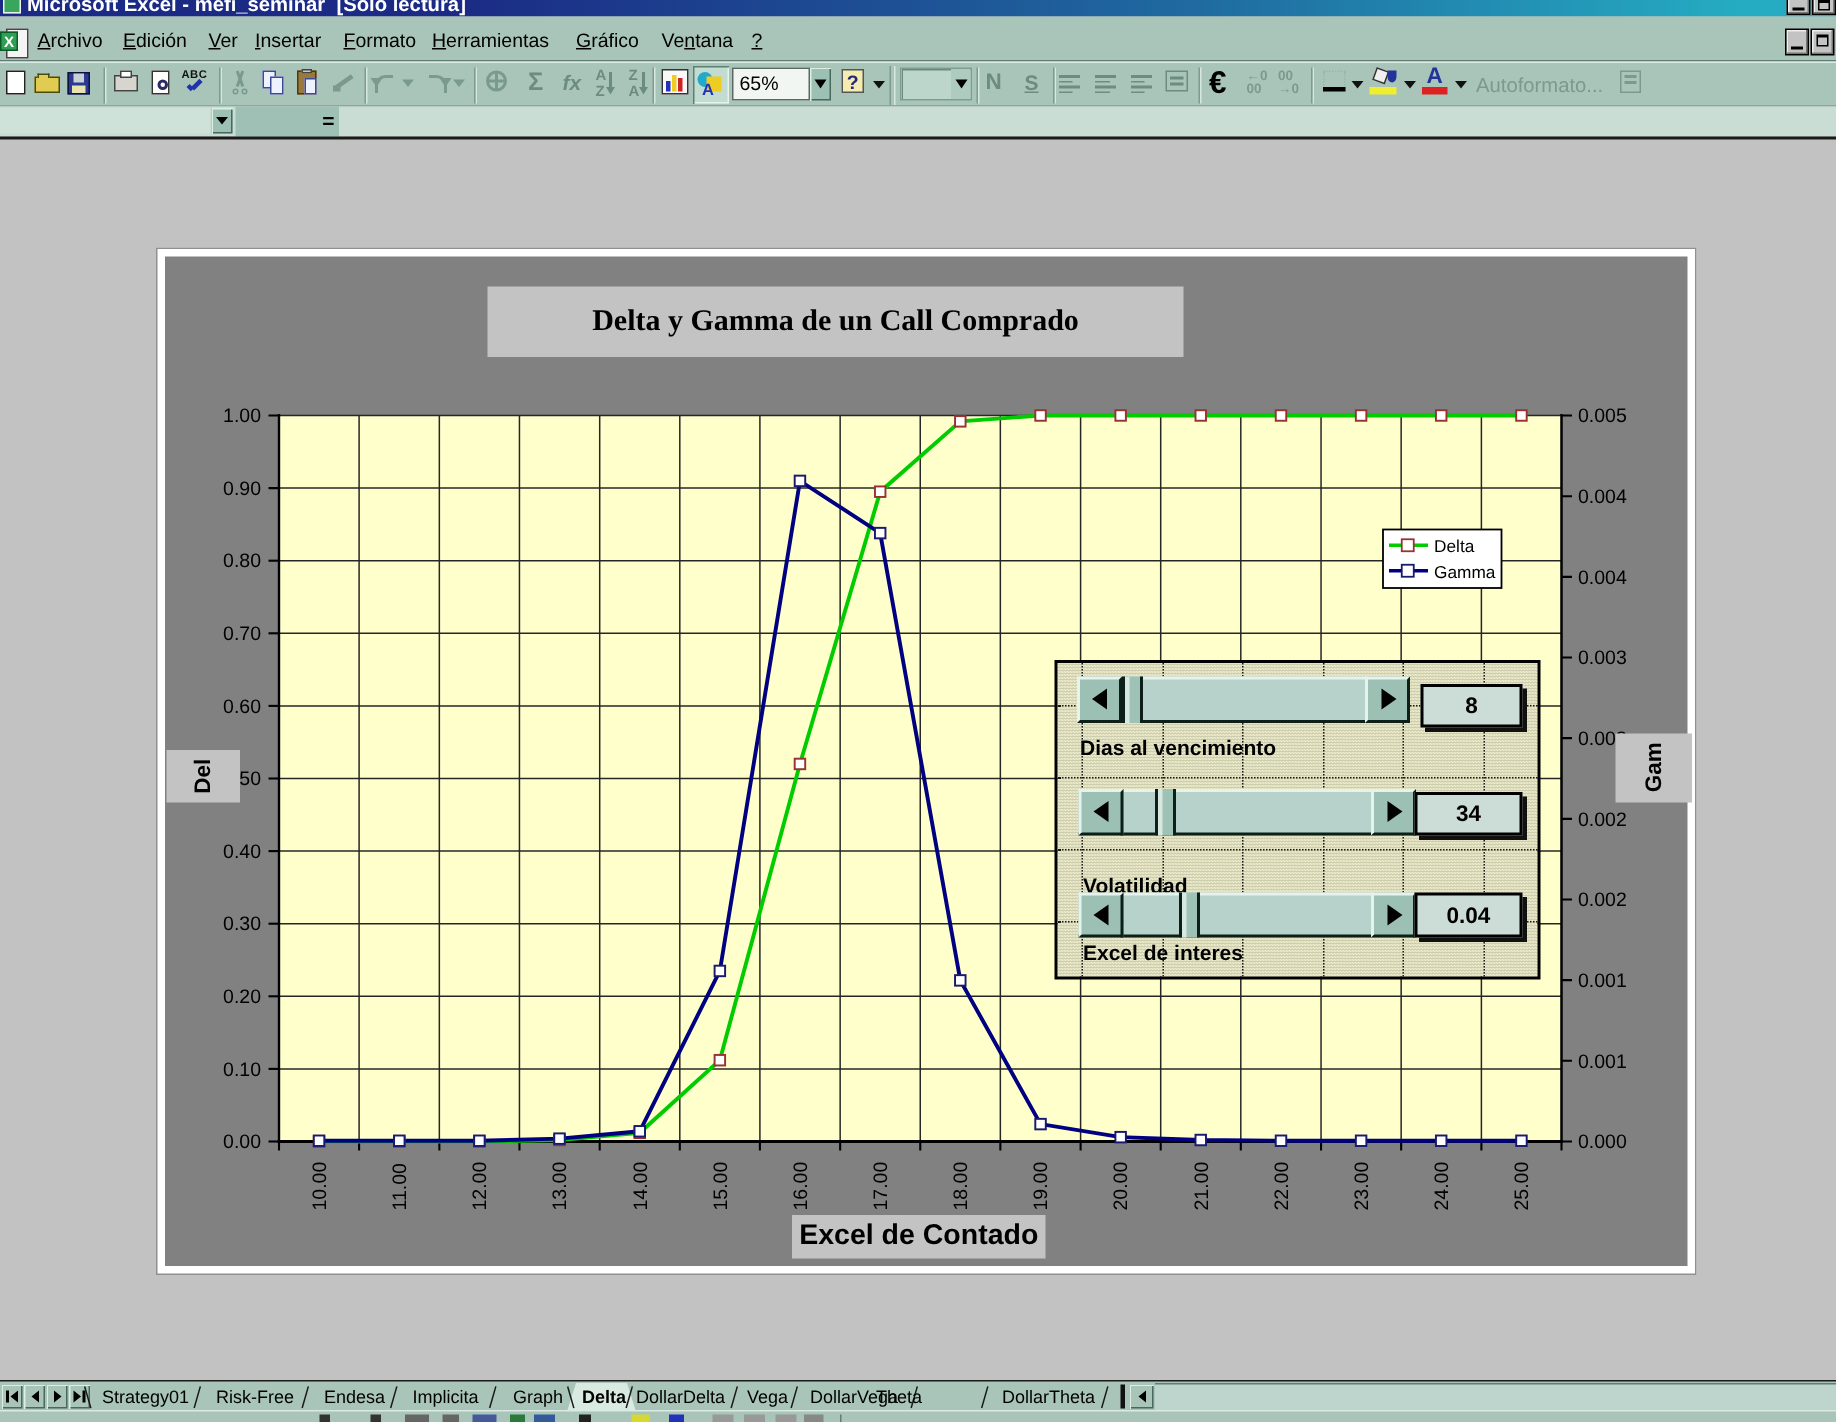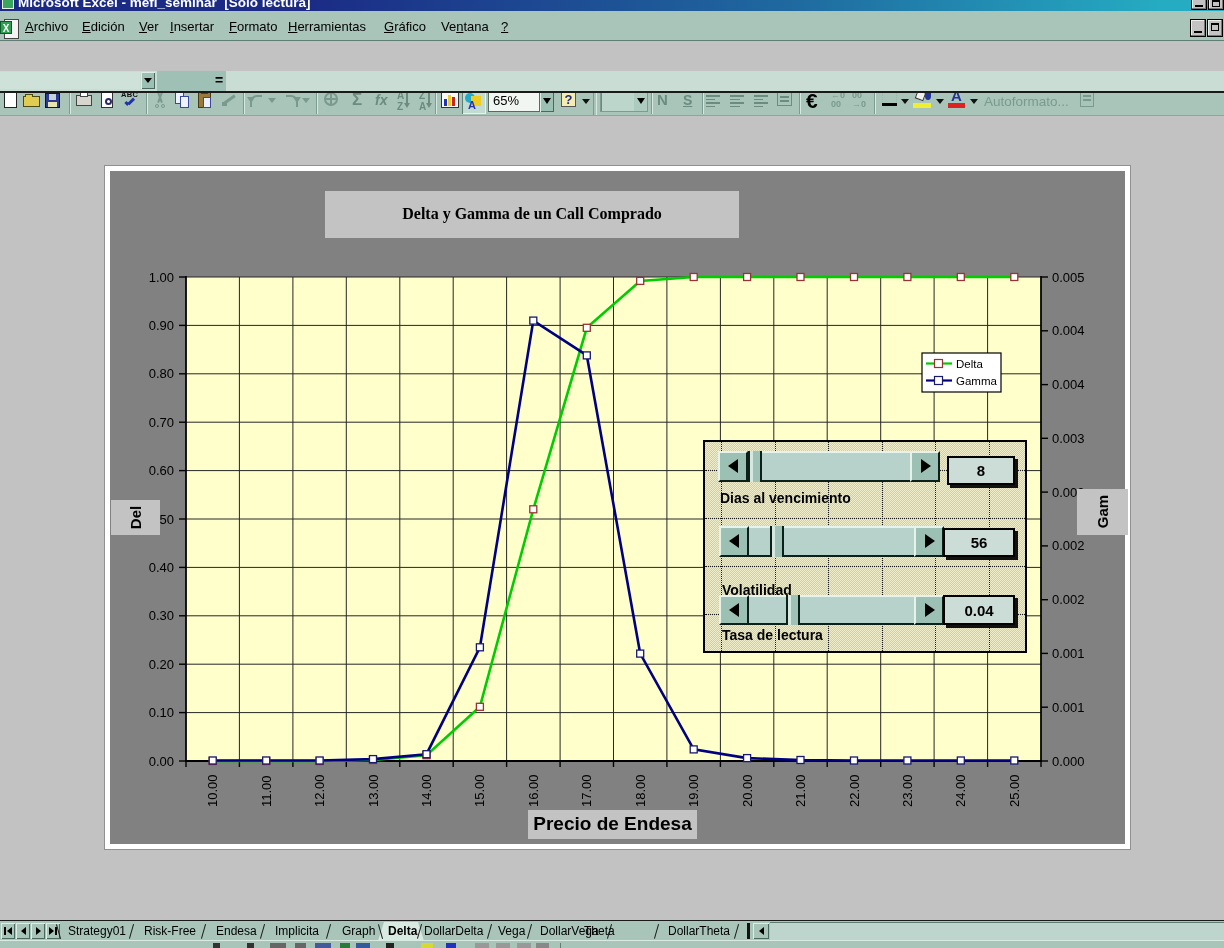--- a/index.html
+++ b/index.html
@@ -8,32 +8,32 @@
 .abs { position:absolute; }
 u { text-decoration:underline; }
 
 #titlebar { left:0; top:0; width:1224px; height:11px;
   background:linear-gradient(to right,#1b2b85 0%,#1b2b85 25%,#1f6aa0 65%,#25acc2 95%); }
 #titlebar .ttext { left:18px; top:-5px; color:#fff; font-weight:bold; font-size:13.5px; white-space:pre; }
 #menubar { left:0; top:11px; width:1224px; height:30px; background:#a9c5ba;
   border-bottom:1px solid #5f7f74; }
 .menuitem { top:8px; font-size:13px; color:#000; }
 #toolbar { left:0; top:41px; width:1224px; height:30px; background:#a9c5ba;
-  border-top:1px solid #d9eae2; border-bottom:1px solid #8aa89d;margin-top:45px; }
+  border-top:1px solid #d9eae2; border-bottom:1px solid #8aa89d; }
 #formula { left:0; top:71px; width:1224px; height:20px; background:#c9ddd4; }
 #winline { left:0; top:91px; width:1224px; height:2px; background:#1a1a1a; }
 .winbtn { width:16px; height:14px; background:#c3c3c3; border:1px solid #000;
   box-shadow:inset -1px -1px 0 #777, inset 1px 1px 0 #eee; }
 
 #chartwin { left:104px; top:165px; width:1027px; height:685px; background:#fff;
   border:1px solid #909090; }
 #chartbg { left:110px; top:171px; width:1015px; height:673px; background:#818181; }
 .silverbox { background:#c3c3c3; color:#000; text-align:center; }
-#charttitle { left:325px; top:191px; width:414px; height:47px; font-family:"Liberation Serif",serif;
-  font-weight:bold; font-size:16px; line-height:46px; white-space:nowrap; }
+#charttitle { left:325px; top:191px; width:464px; height:47px; font-family:"Liberation Serif",serif;
+  font-weight:bold; font-size:20px; line-height:46px; white-space:nowrap; }
 #xtitle { left:528px; top:810px; width:169px; height:29px; font-weight:bold; font-size:19px; line-height:28px; }
 #deltitle { left:111px; top:500px; width:49px; height:35px; }
 #gamtitle { left:1077px; top:489px; width:51px; height:46px; }
 .rot { transform:rotate(-90deg); font-weight:bold; font-size:15px; }
 
 #panel { left:703px; top:440px; width:324px; height:213px; border:2px solid #000;
   background:repeating-conic-gradient(#efedca 0% 25%, #cdcdaf 25% 50%);
   background-size:2px 2px; }
 .pgv { top:0; width:1px; height:209px; border-left:1px dotted #1a1a1a; }
 .pgh { left:0; width:320px; height:1px; border-top:1px dotted #1a1a1a; }
@@ -391,21 +391,21 @@
 <text x="846" y="214" font-size="11.5" fill="#000">Gamma</text>
 </svg>
 
 <div class="abs silverbox" id="charttitle">Delta y Gamma de un Call Comprado</div>
 <div class="abs silverbox" id="deltitle">
     <div class="rot" style="margin-top:9px;">Del</div>
   </div>
 <div class="abs silverbox" id="gamtitle">
     <div class="rot" style="margin-top:14px;">Gam</div>
   </div>
-<div class="abs silverbox" id="xtitle">Precio de Endesa</div>
+<div class="abs silverbox" id="xtitle">Excel de Contado</div>
 
 <div class="abs" id="panel">
   <div class="abs pgv" style="left:16px;"></div>
   <div class="abs pgv" style="left:70px;"></div>
   <div class="abs pgv" style="left:123px;"></div>
   <div class="abs pgv" style="left:177px;"></div>
   <div class="abs pgv" style="left:230px;"></div>
   <div class="abs pgv" style="left:284px;"></div>
   <div class="abs pgh" style="top:28px;"></div>
   <div class="abs pgh" style="top:76px;"></div>
@@ -428,35 +428,35 @@
   <div class="abs sb" style="left:14px; top:84px; width:225px;">
     <div class="sbtrack"></div>
     <div class="sbbtn l">
         <span class="arrL"></span>
       </div>
     <div class="sbbtn r">
         <span class="arrR"></span>
       </div>
     <div class="thumb" style="left:51px;"></div>
   </div>
-  <div class="abs vbox" style="left:238px; top:86px; width:72px; height:29px; line-height:26px;">56</div>
+  <div class="abs vbox" style="left:238px; top:86px; width:72px; height:29px; line-height:26px;">34</div>
   <div class="abs plabel" style="left:17px; top:140px;">Volatilidad</div>
 
   <div class="abs sb" style="left:14px; top:153px; width:225px; height:30px;">
     <div class="sbtrack"></div>
     <div class="sbbtn l">
         <span class="arrL"></span>
       </div>
     <div class="sbbtn r">
         <span class="arrR"></span>
       </div>
     <div class="thumb" style="left:67px;"></div>
   </div>
   <div class="abs vbox" style="left:238px; top:153px; width:72px; height:30px; line-height:27px;">0.04</div>
-  <div class="abs plabel" style="left:17px; top:185px;">Tasa de lectura</div>
+  <div class="abs plabel" style="left:17px; top:185px;">Excel de interes</div>
 </div>
 
 <div class="abs" id="tabrow">
 <div class="abs navbtn" style="left:1px;">
       <div style="position:absolute;left:3px;top:4px;width:2px;height:8px;background:#000;"></div>
       <div style="position:absolute;left:6px;top:4px;width:0;height:0;border-top:4px solid transparent;border-bottom:4px solid transparent;border-right:5px solid #000;"></div>
     </div>
 <div class="abs navbtn" style="left:16px;">
       <div style="position:absolute;left:5px;top:4px;width:0;height:0;border-top:4px solid transparent;border-bottom:4px solid transparent;border-right:5px solid #000;"></div>
     </div>

